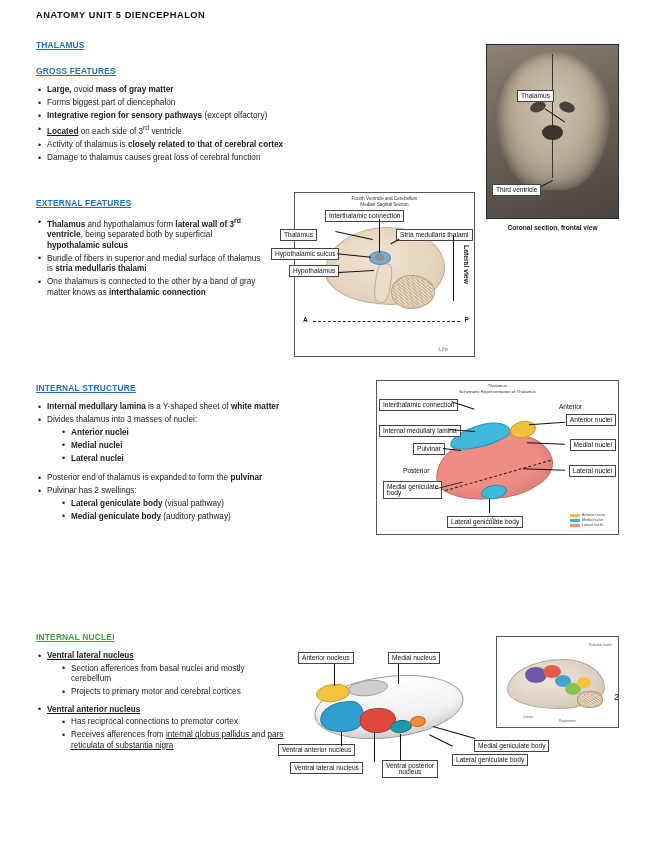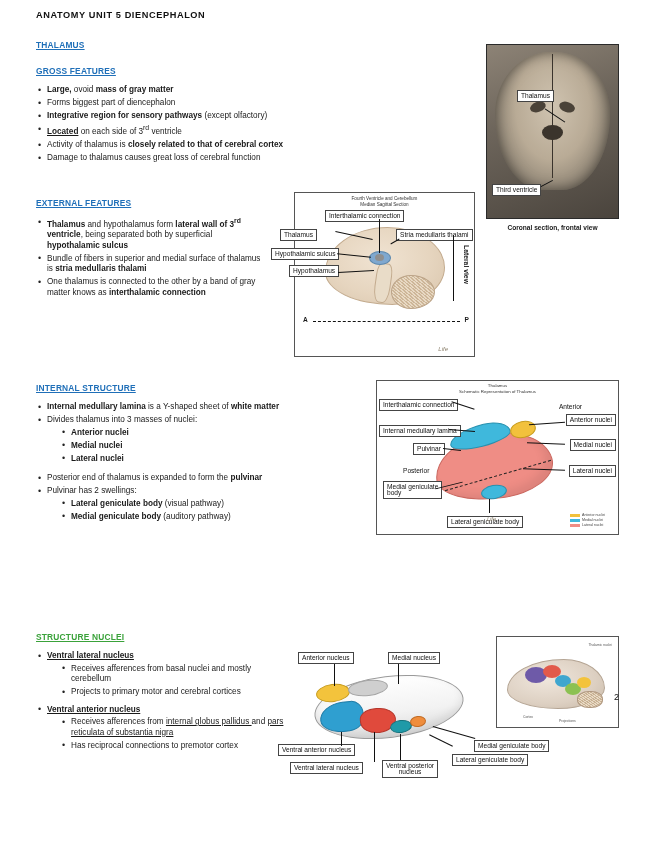--- a/index.html
+++ b/index.html
@@ -280,32 +280,32 @@
       <li>Pulvinar has 2 swellings:
         <ul class="sub">
           <li><b>Lateral geniculate body</b> (visual pathway)</li>
           <li><b>Medial geniculate body</b> (auditory pathway)</li>
         </ul>
       </li>
     </ul>
   </div>
 
   <div id="blk-movement">
-    <div class="section-head green">STRUCTURE NUCLEI</div>
+    <div class="section-head green">INTERNAL NUCLEI</div>
     <ul class="bul">
       <li><b><u>Ventral lateral nucleus</u></b>
         <ul class="sub">
-          <li>Receives afferences from basal nuclei and mostly cerebellum</li>
+          <li>Section afferences from basal nuclei and mostly cerebellum</li>
           <li>Projects to primary motor and cerebral cortices</li>
         </ul>
       </li>
       <li style="margin-top:7px;"><b><u>Ventral anterior nucleus</u></b>
         <ul class="sub">
+          <li>Has reciprocal connections to premotor cortex</li>
           <li>Receives afferences from <u>internal globus pallidus </u>and <u>pars reticulata of substantia nigra</u></li>
-          <li>Has reciprocal connections to premotor cortex</li>
         </ul>
       </li>
     </ul>
   </div>
 
   <div id="fig-coronal">
     <div class="brainmass"></div>
     <div class="fissure"></div>
     <div class="vL"></div>
     <div class="vR"></div>

